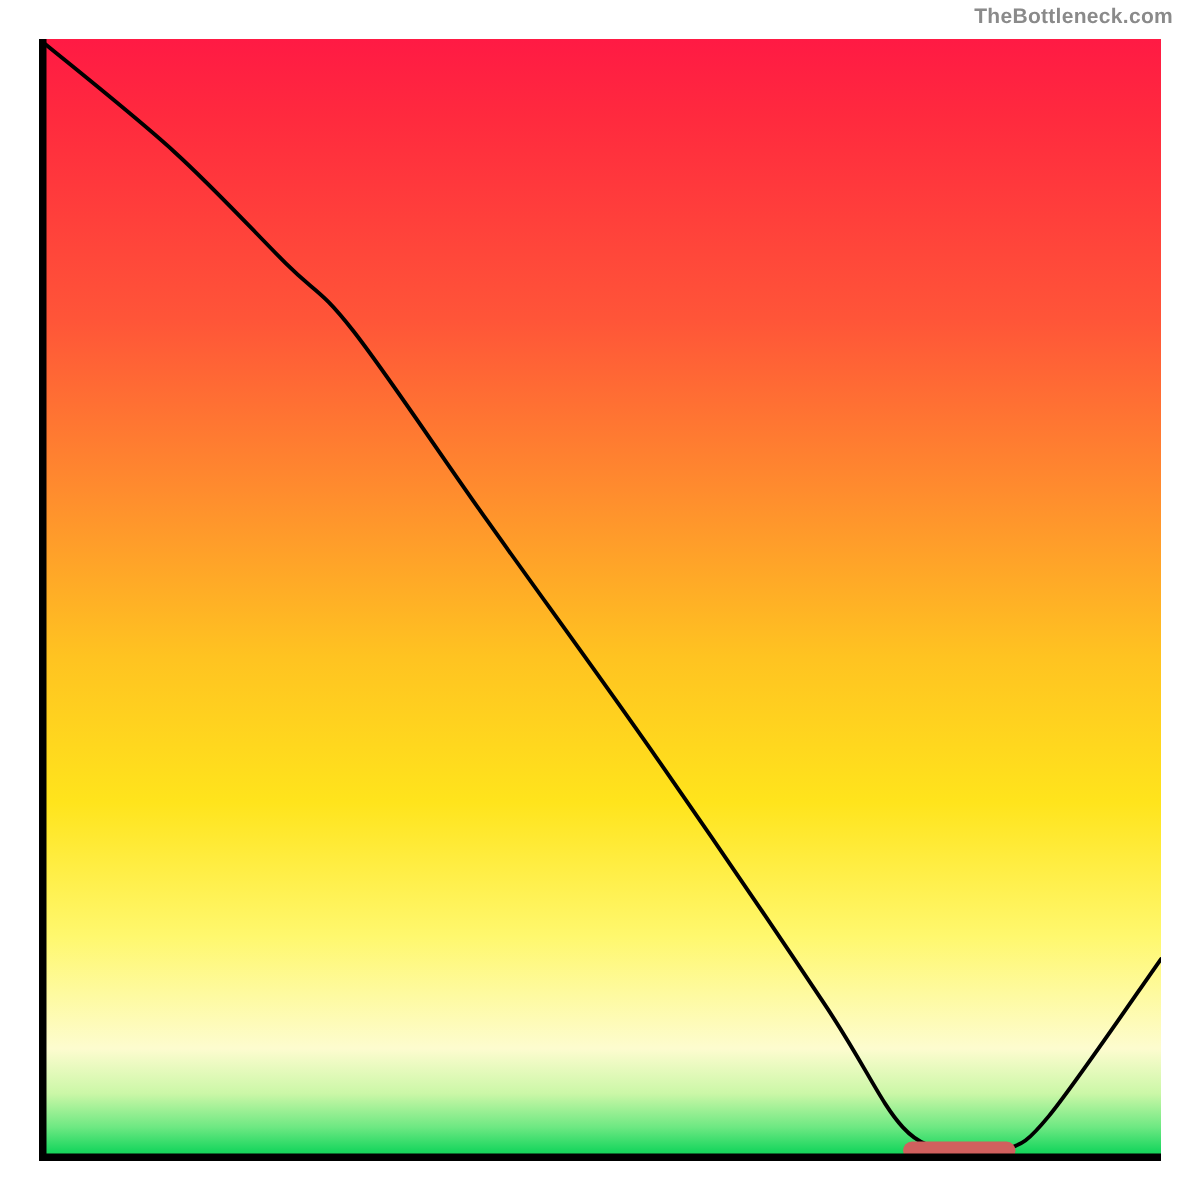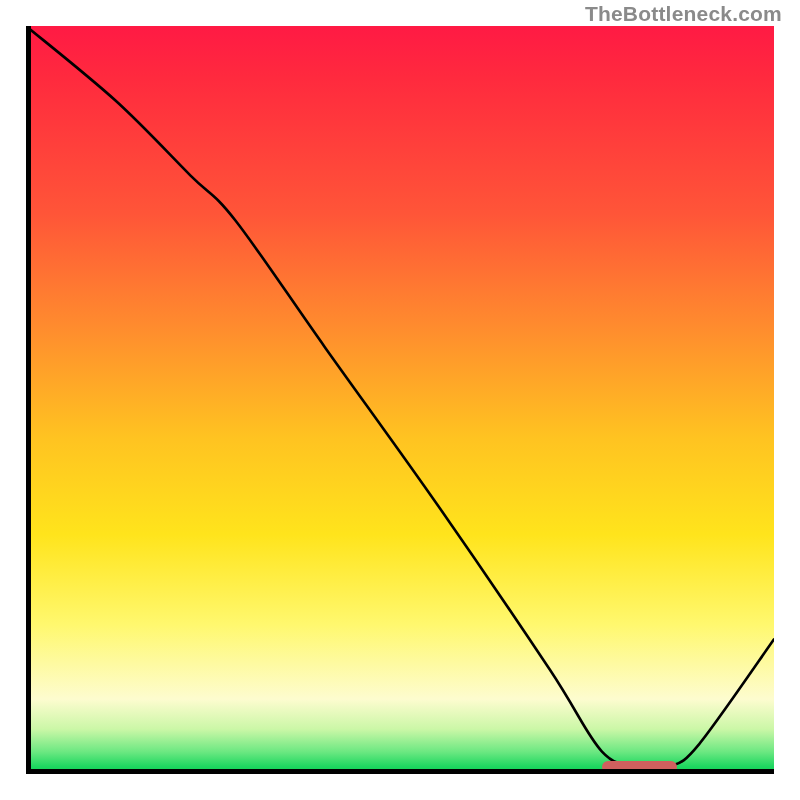--- a/index.html
+++ b/index.html
@@ -8,21 +8,21 @@
     height: 800px;
     background: #ffffff;
     position: relative;
     font-family: Arial, Helvetica, sans-serif;
     overflow: hidden;
   }
   .attribution {
     position: absolute;
     top: 2px;
     right: 18px;
-    font-size: 21px;
+    font-size: 14px;
     font-weight: bold;
     color: #8a8a8a;
     letter-spacing: 0.2px;
   }
   .plot-area {
     position: absolute;
     left: 26px;
     top: 26px;
     width: 748px;
     height: 748px;

